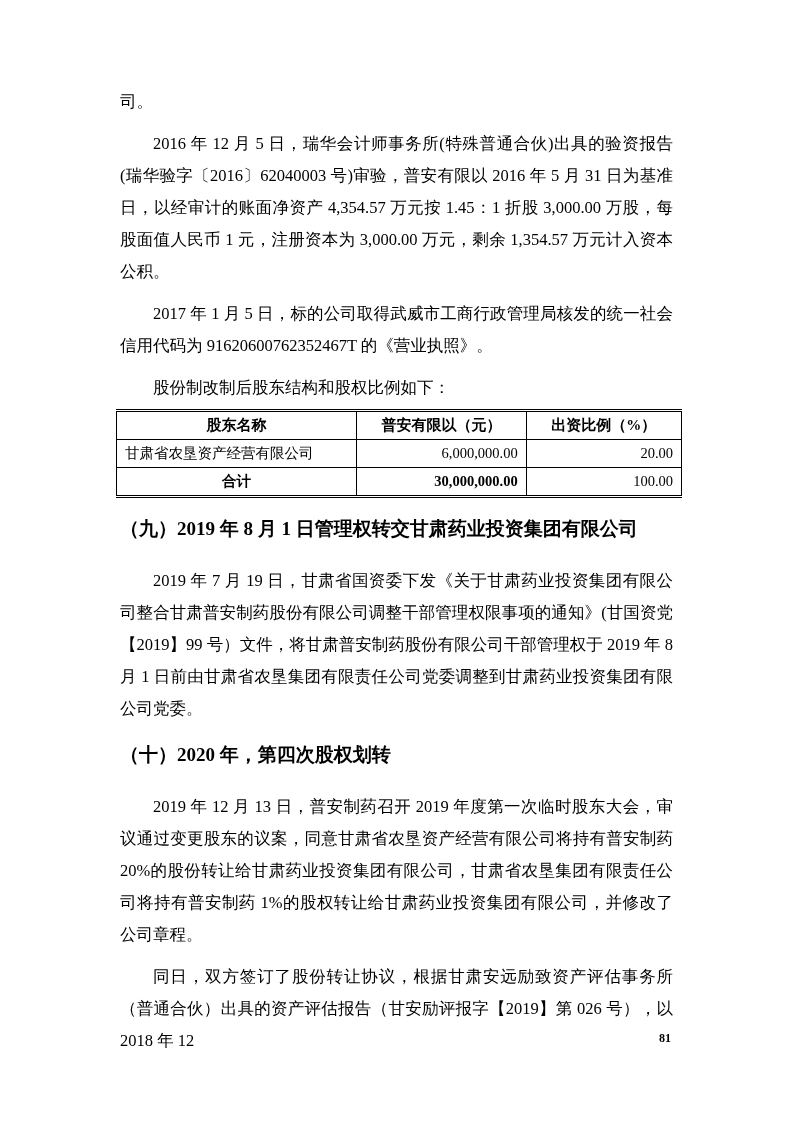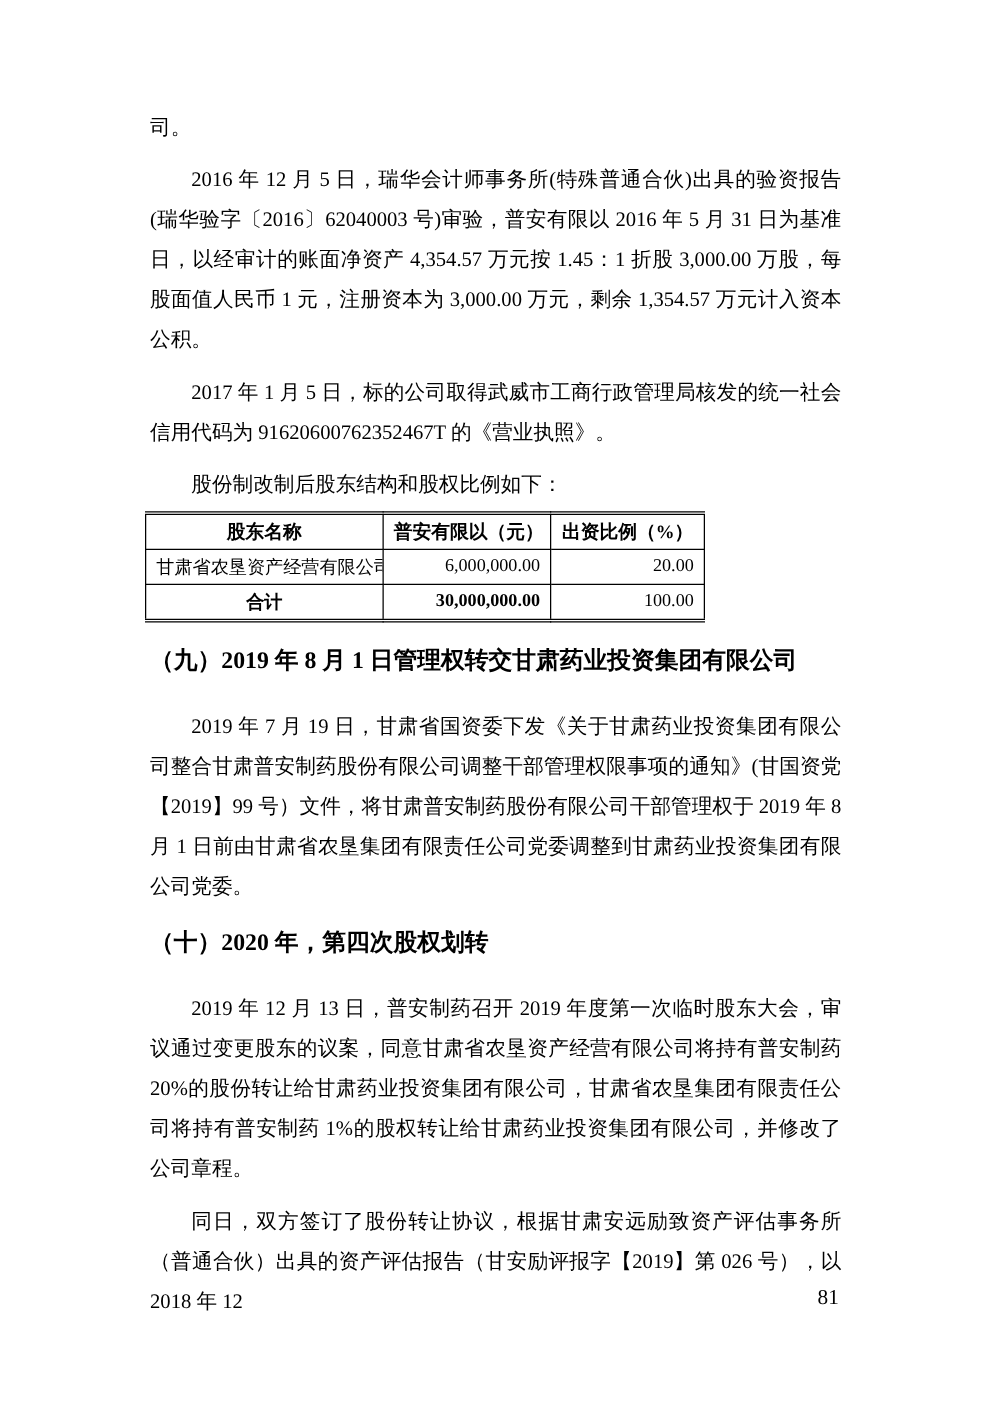--- a/index.html
+++ b/index.html
@@ -30,21 +30,21 @@
   .sec-heading {
     font-size: 19px;
     font-weight: bold;
     line-height: 30px;
     margin: 0;
     text-align: left;
   }
   .sec-heading.s9 { margin: 16px 0 21px 0; }
   .sec-heading.s10 { margin: 15px 0 21px 0; }
   table.shareholders {
-    width: 448px;
+    width: 566px;
     margin-left: -4px;
     border-collapse: collapse;
     border-top: 3px double #000;
     border-bottom: 3px double #000;
     font-size: 14.5px;
     table-layout: fixed;
     margin-bottom: 0;
   }
   .shareholders th, .shareholders td {
     border: 1px solid #000;
@@ -64,22 +64,22 @@
   .col-ratio { width: 27.5%; }
   .cell-name  { text-align: left;  padding-left: 11px; }
   .cell-amt   { text-align: right; padding-right: 9px; }
   .cell-ratio { text-align: right; padding-right: 16px; }
   tr.total-row .cell-name { text-align: center; font-weight: bold; }
   tr.total-row .cell-amt  { font-weight: bold; }
   .page-num {
     position: absolute;
     right: 122px;
     top: 1030px;
-    font-size: 17px;
-    font-weight: normal;
+    font-size: 12px;
+    font-weight: bold;
     line-height: 16px;
   }
 </style>
 </head>
 <body>
 
 <div class="page">
   <div class="content">
 
     <p class="para no-indent">司。</p>

